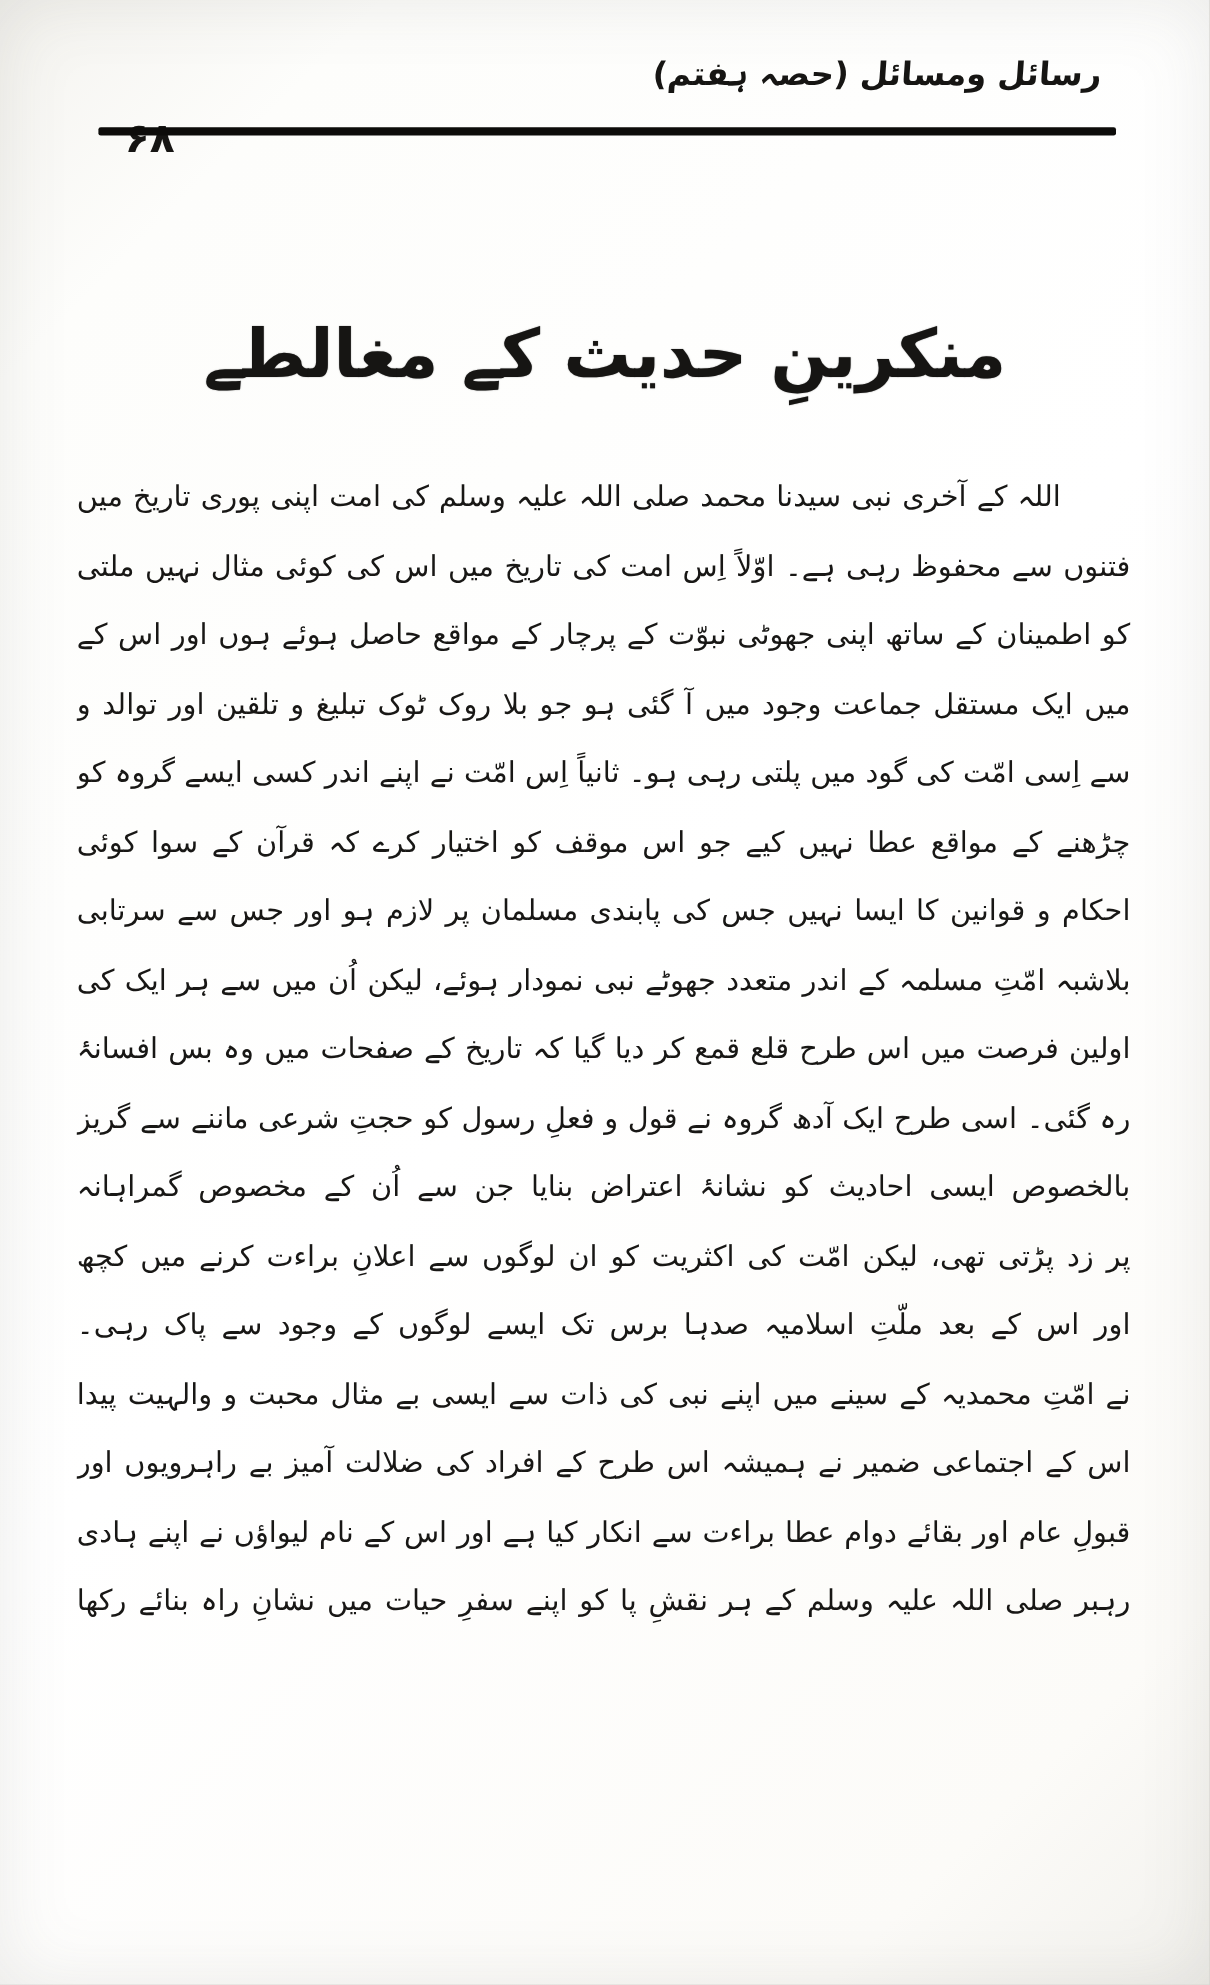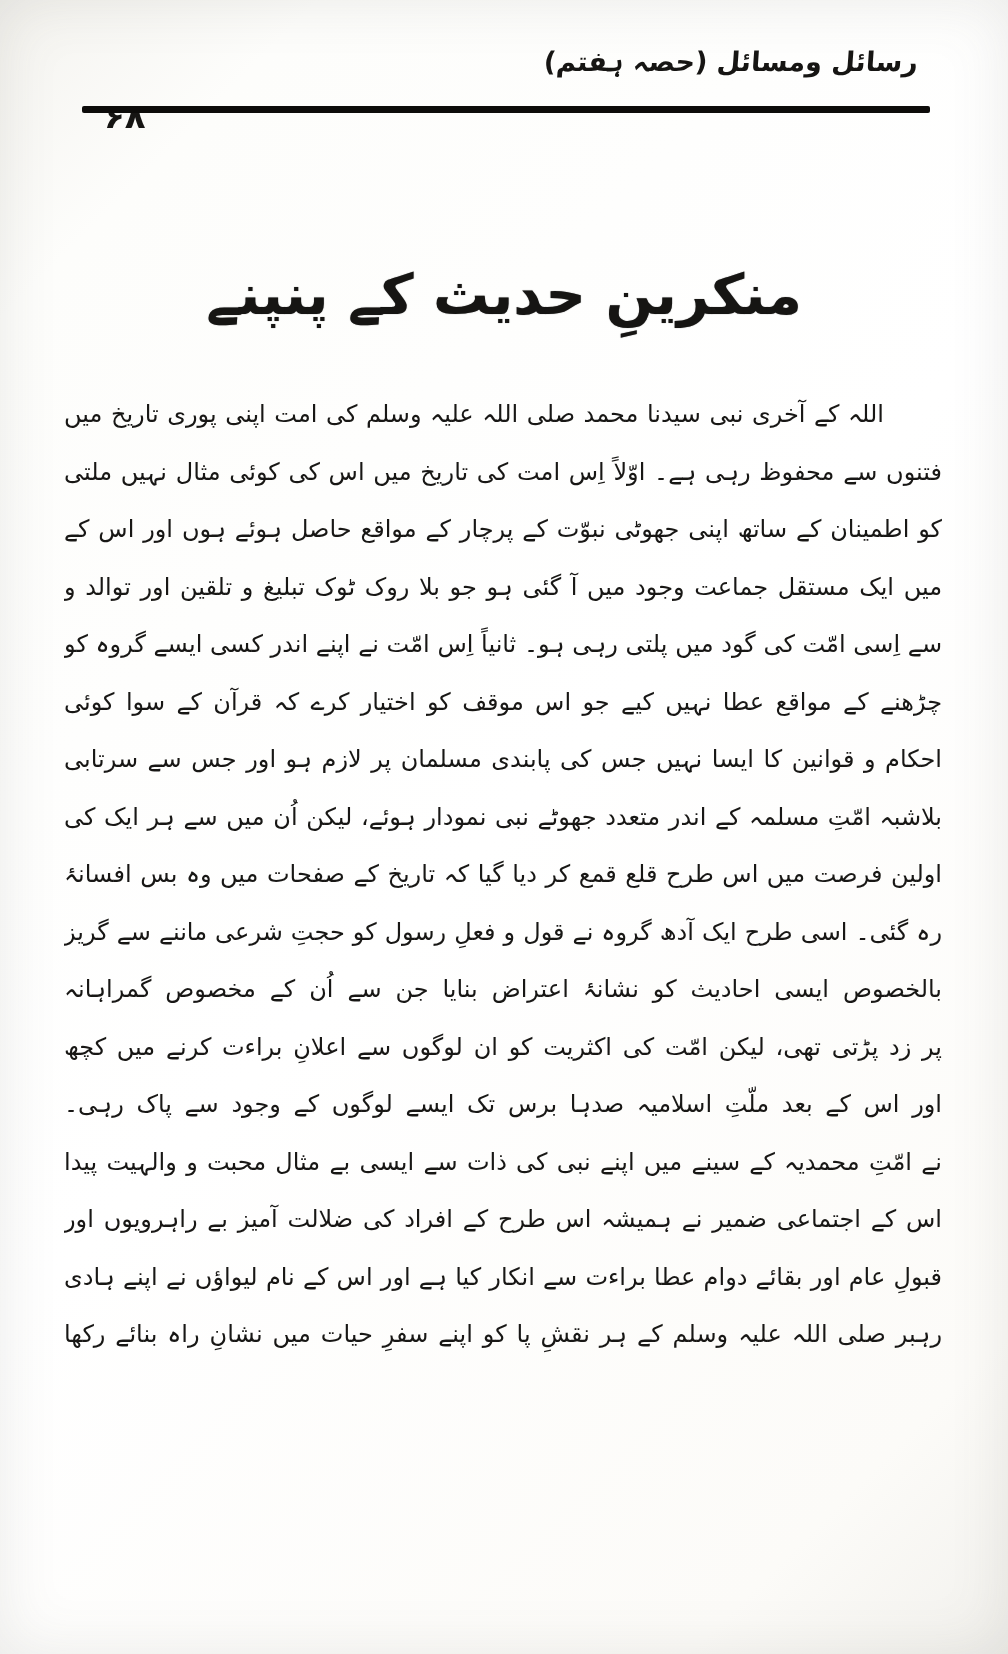--- a/index.html
+++ b/index.html
@@ -94,21 +94,21 @@
 
 <div class="scan-page">
 
   <div class="running-header">
     <div class="page-number">۶۸</div>
     <div class="book-title">رسائل ومسائل (حصہ ہفتم)</div>
   </div>
 
   <div class="header-rule"></div>
 
-  <div class="chapter-title">منکرینِ حدیث کے پنپنے</div>
+  <div class="chapter-title">منکرینِ حدیث کے مغالطے</div>
 
   <div class="body-text">
     <div class="body-line indent-first">اللہ کے آخری نبی سیدنا محمد صلی اللہ علیہ وسلم کی امت اپنی پوری تاریخ میں گزشتہ صدی تک دو</div>
     <div class="body-line">فتنوں سے محفوظ رہی ہے۔ اوّلاً اِس امت کی تاریخ میں اس کی کوئی مثال نہیں ملتی کہ کسی مدعی نبوت</div>
     <div class="body-line">کو اطمینان کے ساتھ اپنی جھوٹی نبوّت کے پرچار کے مواقع حاصل ہوئے ہوں اور اس کے نتیجے</div>
     <div class="body-line">میں ایک مستقل جماعت وجود میں آ گئی ہو جو بلا روک ٹوک تبلیغ و تلقین اور توالد و تناسل کے ذریعے</div>
     <div class="body-line">سے اِسی امّت کی گود میں پلتی رہی ہو۔ ثانیاً اِس امّت نے اپنے اندر کسی ایسے گروہ کو پنپنے اور پروان</div>
     <div class="body-line">چڑھنے کے مواقع عطا نہیں کیے جو اس موقف کو اختیار کرے کہ قرآن کے سوا کوئی دوسرا مآخذ دینی</div>
     <div class="body-line">احکام و قوانین کا ایسا نہیں جس کی پابندی مسلمان پر لازم ہو اور جس سے سرتابی کی گنجائش نہ ہو۔</div>
     <div class="body-line">بلاشبہ امّتِ مسلمہ کے اندر متعدد جھوٹے نبی نمودار ہوئے، لیکن اُن میں سے ہر ایک کی دعوت کا</div>

